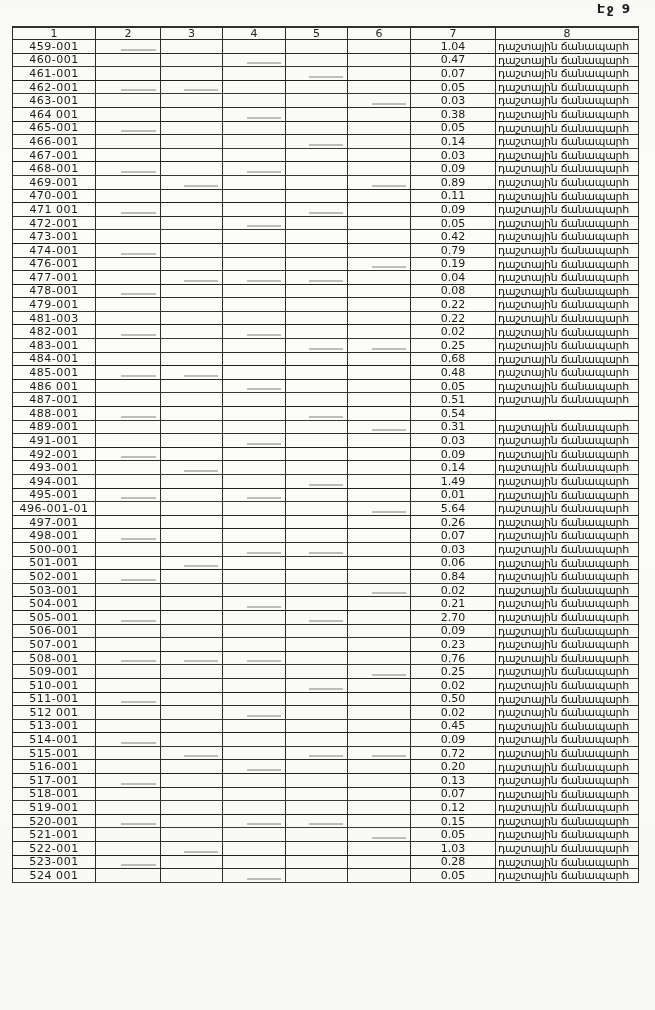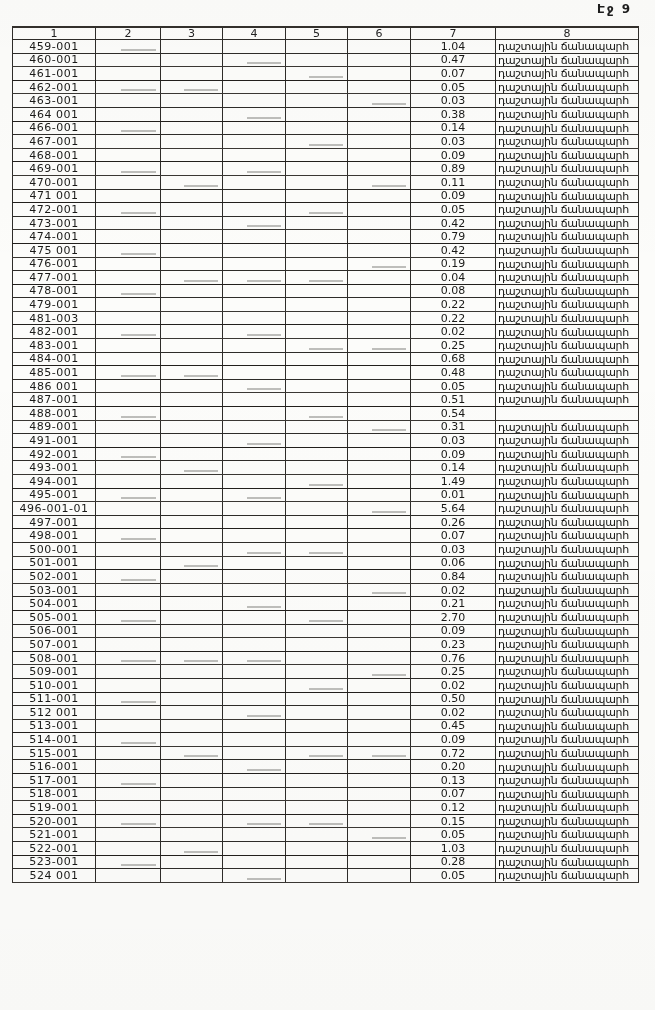--- a/index.html
+++ b/index.html
@@ -199,20 +199,33 @@
       <td class="c-empty"></td>
       <td class="c-empty"></td>
       <td class="c-empty"></td>
       <td class="c-val">0.38</td>
       <td class="c-use">
         <span class="use-text">դաշտային ճանապարհ</span>
         
       </td>
     </tr>
         <tr>
+      <td class="c-id">465-001</td>
+      <td class="c-empty"></td>
+      <td class="c-empty"></td>
+      <td class="c-empty"></td>
+      <td class="c-empty"></td>
+      <td class="c-empty"></td>
+      <td class="c-val">0.05</td>
+      <td class="c-use">
+        <span class="use-text">դաշտային ճանապարհ</span>
+        
+      </td>
+    </tr>
+        <tr>
       <td class="c-id">466-001</td>
       <td class="c-empty"></td>
       <td class="c-empty"></td>
       <td class="c-empty"></td>
       <td class="c-empty"></td>
       <td class="c-empty"></td>
       <td class="c-val">0.14</td>
       <td class="c-use">
         <span class="use-text">դաշտային ճանապարհ</span>
         
@@ -310,33 +323,20 @@
       </td>
     </tr>
         <tr>
       <td class="c-id">474-001</td>
       <td class="c-empty"></td>
       <td class="c-empty"></td>
       <td class="c-empty"></td>
       <td class="c-empty"></td>
       <td class="c-empty"></td>
       <td class="c-val">0.79</td>
-      <td class="c-use">
-        <span class="use-text">դաշտային ճանապարհ</span>
-        
-      </td>
-    </tr>
-        <tr>
-      <td class="c-id">475 001</td>
-      <td class="c-empty"></td>
-      <td class="c-empty"></td>
-      <td class="c-empty"></td>
-      <td class="c-empty"></td>
-      <td class="c-empty"></td>
-      <td class="c-val">0.42</td>
       <td class="c-use">
         <span class="use-text">դաշտային ճանապարհ</span>
         
       </td>
     </tr>
         <tr>
       <td class="c-id">476-001</td>
       <td class="c-empty"></td>
       <td class="c-empty"></td>
       <td class="c-empty"></td>

